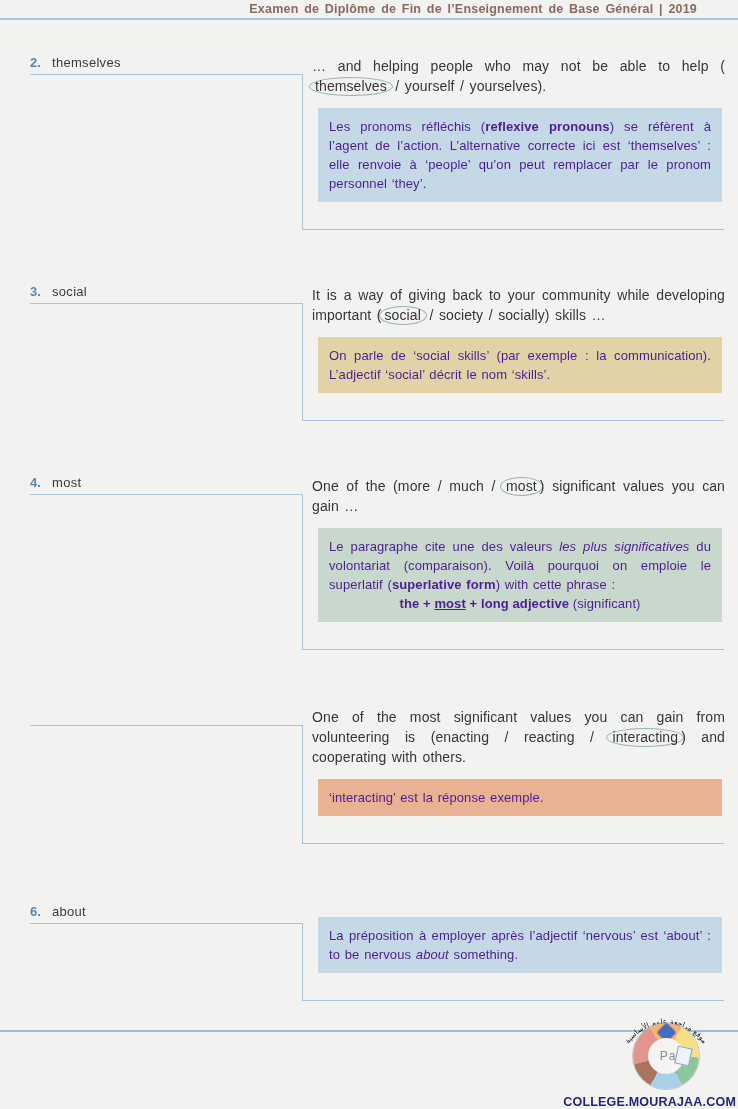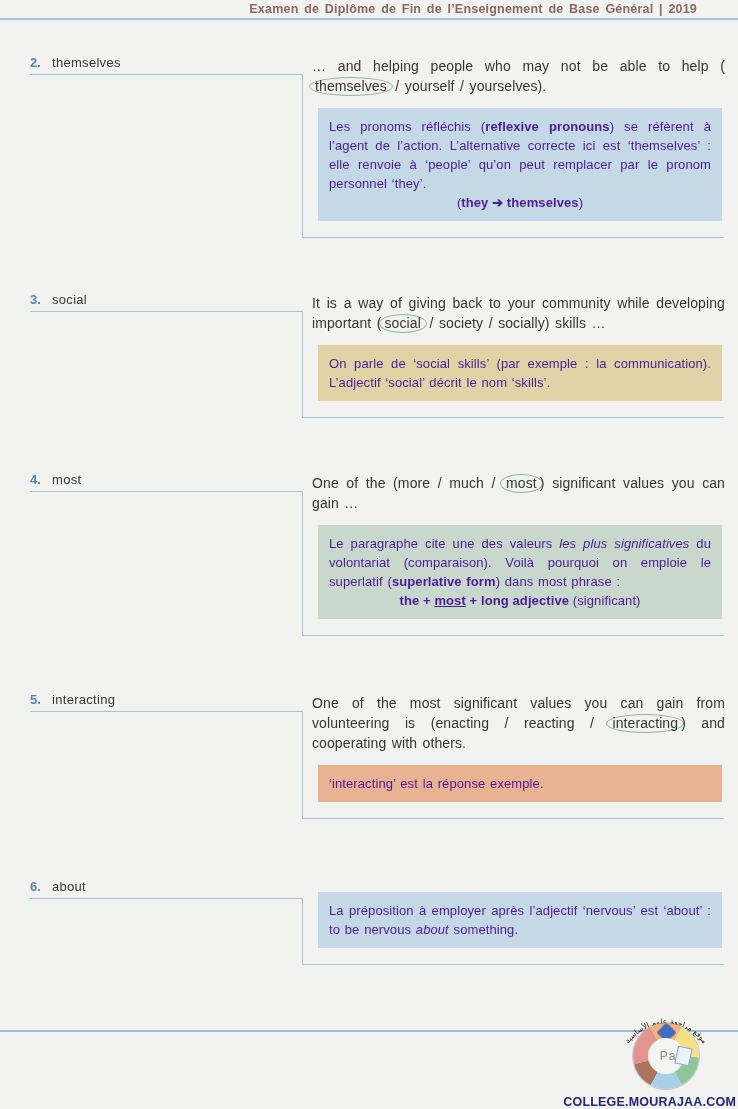--- a/index.html
+++ b/index.html
@@ -14,21 +14,21 @@
   
   .content{margin-top:33px;}
   .item{position:relative;padding-left:312px;padding-right:13px;box-sizing:border-box;}
   .item::after{content:"";position:absolute;left:302px;right:14px;top:21px;bottom:0;
     border-left:1.5px solid #aac3da;border-bottom:1.5px solid #aac3da;pointer-events:none;}
   .item-left{position:absolute;left:30px;top:2px;width:260px;font-size:13px;}
   .num{color:#5b87ad;font-weight:bold;display:inline-block;width:22px;}
   .answer{color:#3a3a3a;letter-spacing:.3px;}
   .answer-underline{position:absolute;left:30px;top:21px;width:272px;border-top:1.5px solid #aac3da;height:0;}
 
-  .item-right{padding:3px 0 17px 0;}
+  .item-right{padding:3px 0 28px 0;}
   .sentence{margin:0;font-size:14px;line-height:20px;text-align:justify;letter-spacing:.1px;word-spacing:1.5px;color:#363636;}
   .circled{display:inline-block;border:1.4px solid #93b7a7;border-radius:50%;padding:0 5px;margin:0 -3px;line-height:17px;}
 
   .note{margin:12px 3px 0 6px;padding:9px 11px;font-size:13px;line-height:19px;color:#4c1d95;}
   .note p{margin:0;}
   .note-p{text-align:justify;letter-spacing:.1px;word-spacing:1px;}
   .note-center{text-align:center;letter-spacing:.1px;}
   .note b{font-weight:bold;}
   .note i{font-style:italic;}
   .note .u{text-decoration:underline;}
@@ -68,21 +68,20 @@
 
     <section class="item gap-a">
       <div class="item-left">
         <span class="num">2.</span><span class="answer">themselves</span>
       </div>
       <div class="answer-underline"></div>
       <div class="item-right">
         <p class="sentence"><span>… and helping people who may not be able to help (</span><span class="circled">themselves</span><span> / yourself / yourselves).</span></p>
         <div class="note" style="background: rgb(197, 216, 230);">
           <p class="note-p"><span>Les pronoms réfléchis (</span><b>reflexive pronouns</b><span>) se réfèrent à l’agent de l’action. L’alternative correcte ici est ‘themselves’ : elle renvoie à ‘people’ qu’on peut remplacer par le pronom personnel ‘they’.</span></p>
-          <p class="note-center"><span>(</span><b>they ➔ themselves</b><span>)</span></p>
         </div>
       </div>
     </section>
 
     <section class="item gap-b">
       <div class="item-left">
         <span class="num">3.</span><span class="answer">social</span>
       </div>
       <div class="answer-underline"></div>
       <div class="item-right">
@@ -94,30 +93,27 @@
     </section>
 
     <section class="item gap-c">
       <div class="item-left">
         <span class="num">4.</span><span class="answer">most</span>
       </div>
       <div class="answer-underline"></div>
       <div class="item-right">
         <p class="sentence"><span>One of the (more / much / </span><span class="circled">most</span><span>) significant values you can gain …</span></p>
         <div class="note" style="background: rgb(201, 216, 205);">
-          <p class="note-p"><span>Le paragraphe cite une des valeurs </span><i>les plus significatives</i><span> du volontariat (comparaison). Voilà pourquoi on emploie le superlatif (</span><b>superlative form</b><span>) dans most phrase :</span></p>
+          <p class="note-p"><span>Le paragraphe cite une des valeurs </span><i>les plus significatives</i><span> du volontariat (comparaison). Voilà pourquoi on emploie le superlatif (</span><b>superlative form</b><span>) with cette phrase :</span></p>
           <p class="note-center"><b>the + </b><b class="u">most</b><b> + long adjective</b><span> (significant)</span></p>
         </div>
       </div>
     </section>
 
     <section class="item gap-d">
-      <div class="item-left">
-        <span class="num">5.</span><span class="answer">interacting</span>
-      </div>
       <div class="answer-underline"></div>
       <div class="item-right">
         <p class="sentence"><span>One of the most significant values you can gain from volunteering is (enacting / reacting / </span><span class="circled">interacting</span><span>) and cooperating with others.</span></p>
         <div class="note" style="background: rgb(233, 178, 146);">
           <p class="note-p"><span>‘interacting’ est la réponse exemple.</span></p>
         </div>
       </div>
     </section>
 
     <section class="item">

